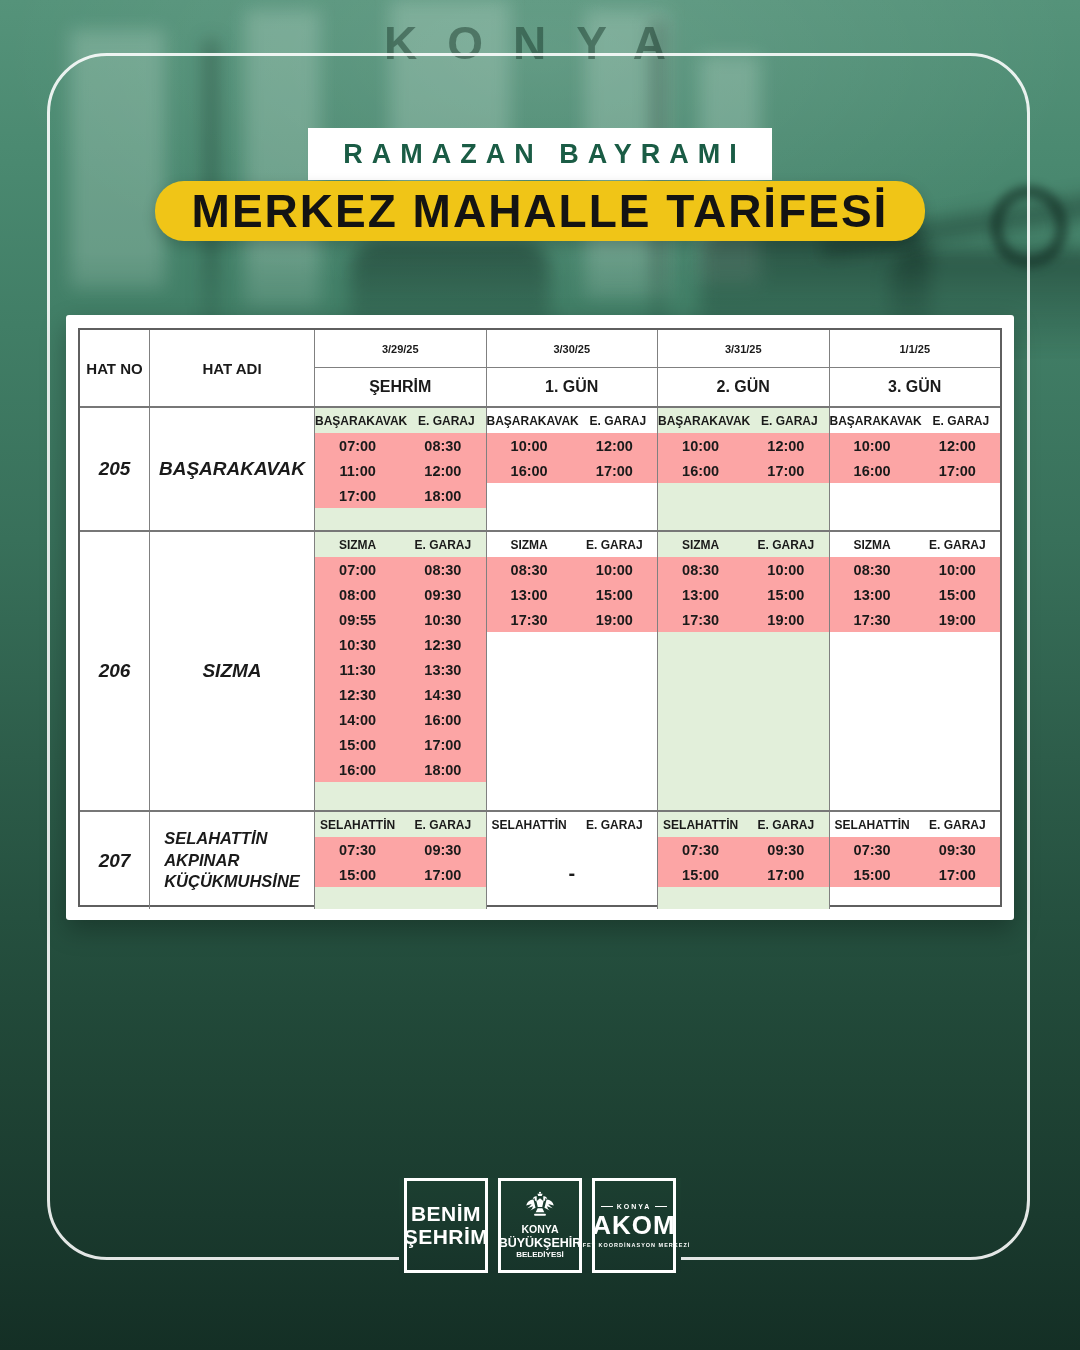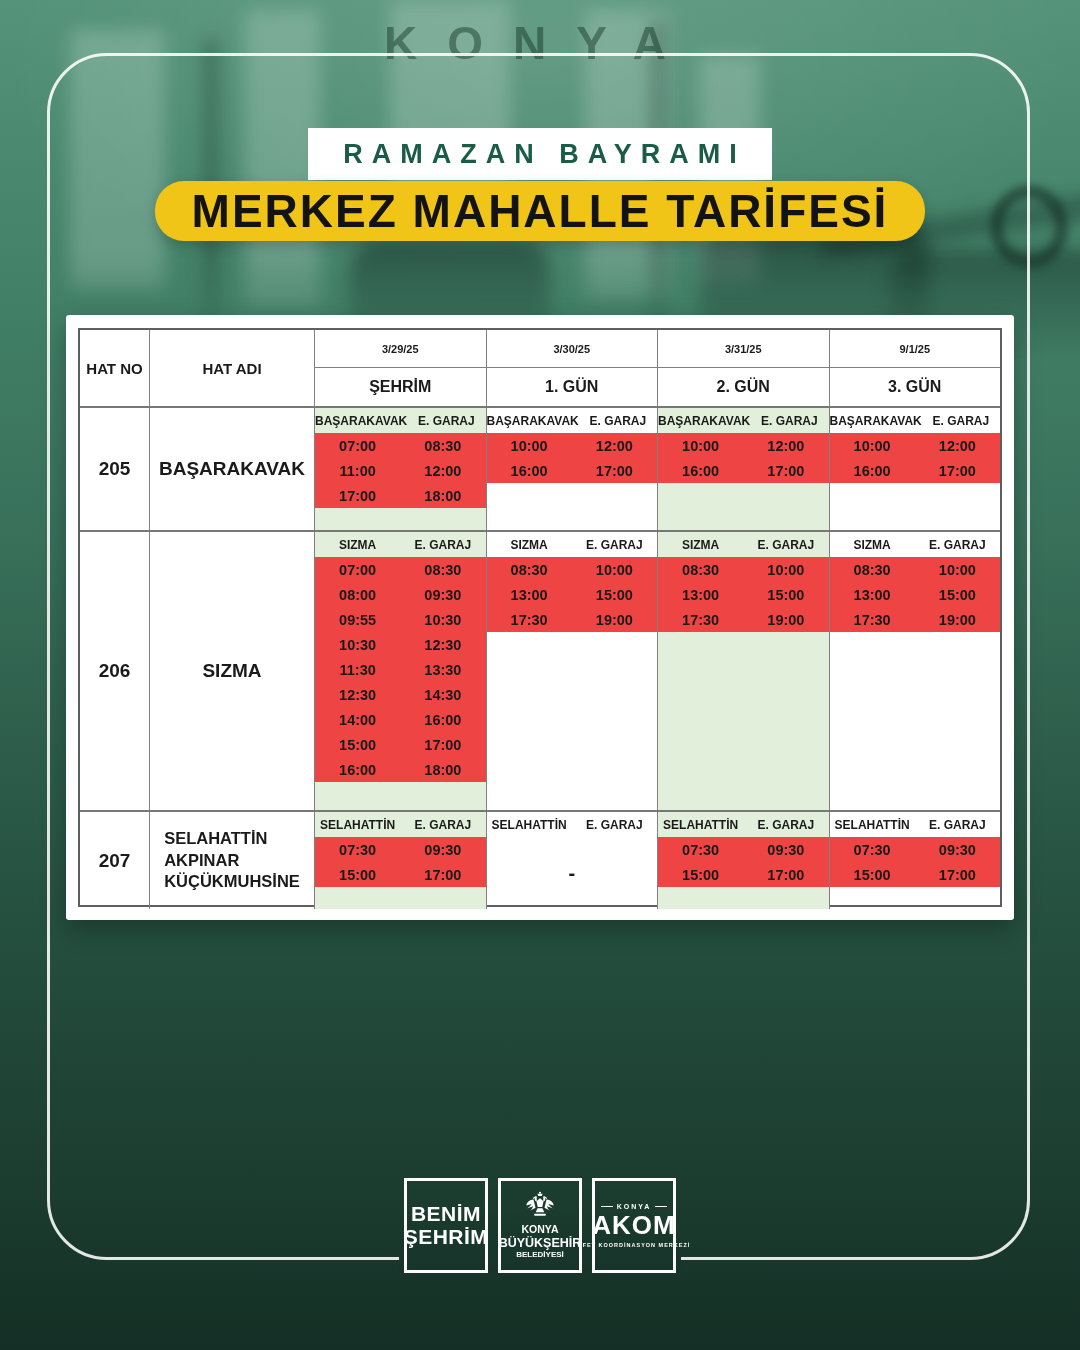--- a/index.html
+++ b/index.html
@@ -54,30 +54,30 @@
   .th{display:flex;align-items:center;justify-content:center;font-weight:bold;box-sizing:border-box;}
   .th.span2{grid-row:1/3;}
   .th.hatno{font-size:15px;}
   .th.hatadi{font-size:15px;border-left:1px solid #808080;}
   .th.date{font-size:11px;border-left:1px solid #808080;border-bottom:1px solid #808080;}
   .th.day{font-size:16px;border-left:1px solid #808080;}
   .block{display:grid;grid-template-columns:69px 165px repeat(4,1fr);border-top:2px solid #777;box-sizing:border-box;}
   .block:nth-child(1){height:124px;}
   .block:nth-child(2){height:280px;}
   .block:nth-child(3){height:99px;}
-  .cell{display:flex;align-items:center;justify-content:center;box-sizing:border-box;}
+  .cell{display:flex;align-items:center;justify-content:center;box-sizing:border-box;font-style:italic;}
   .cell-no{font-size:19px;font-weight:bold;}
   .cell-name{font-size:19px;font-weight:bold;border-left:1px solid #808080;}
   .cell-name span{white-space:pre-line;text-align:left;line-height:1.3;}
   .cell-name.multiline{font-size:16.5px;}
   .sched{display:flex;flex-direction:column;border-left:1px solid #808080;box-sizing:border-box;}
   .sched.shaded{background:#E2EFDA;}
   .sub-row{height:25px;display:flex;align-items:center;}
   .sub-row span{flex:1;text-align:center;font-size:12px;font-weight:bold;}
-  .times{background:#ef4444;}
+  .times{background:#fca5a5;}
   .time-row{height:25px;display:flex;align-items:center;}
   .time-row span{flex:1;text-align:center;font-size:14.5px;font-weight:bold;}
   .dash-wrap{flex:1;display:flex;align-items:center;justify-content:center;}
   .dash-wrap span{font-size:20px;font-weight:bold;}
   .filler{flex:1;}
   
   .logos{
     position:absolute;left:50%;top:1178px;transform:translateX(-50%);z-index:3;
     display:flex;gap:10px;padding:0 5px;
     background:linear-gradient(180deg,#1c3f31,#17342a);
@@ -125,21 +125,21 @@
 </div>
 
 <div class="sheet">
   <div class="tbl">
     <div class="thead">
       <div class="th hatno span2" style="grid-column:1">HAT NO</div>
       <div class="th hatadi span2" style="grid-column:2">HAT ADI</div>
       <div class="th date" style="grid-column:3;grid-row:1">3/29/25</div>
       <div class="th date" style="grid-column:4;grid-row:1">3/30/25</div>
       <div class="th date" style="grid-column:5;grid-row:1">3/31/25</div>
-      <div class="th date" style="grid-column:6;grid-row:1">9/1/25</div>
+      <div class="th date" style="grid-column:6;grid-row:1">1/1/25</div>
       <div class="th day" style="grid-column:3;grid-row:2">ŞEHRİM</div>
       <div class="th day" style="grid-column:4;grid-row:2">1. GÜN</div>
       <div class="th day" style="grid-column:5;grid-row:2">2. GÜN</div>
       <div class="th day" style="grid-column:6;grid-row:2">3. GÜN</div>
     </div>
     <div id="tblbody">
         <div class="block">
           <div class="cell cell-no">205</div>
           <div class="cell cell-name">
             <span>BAŞARAKAVAK</span>

